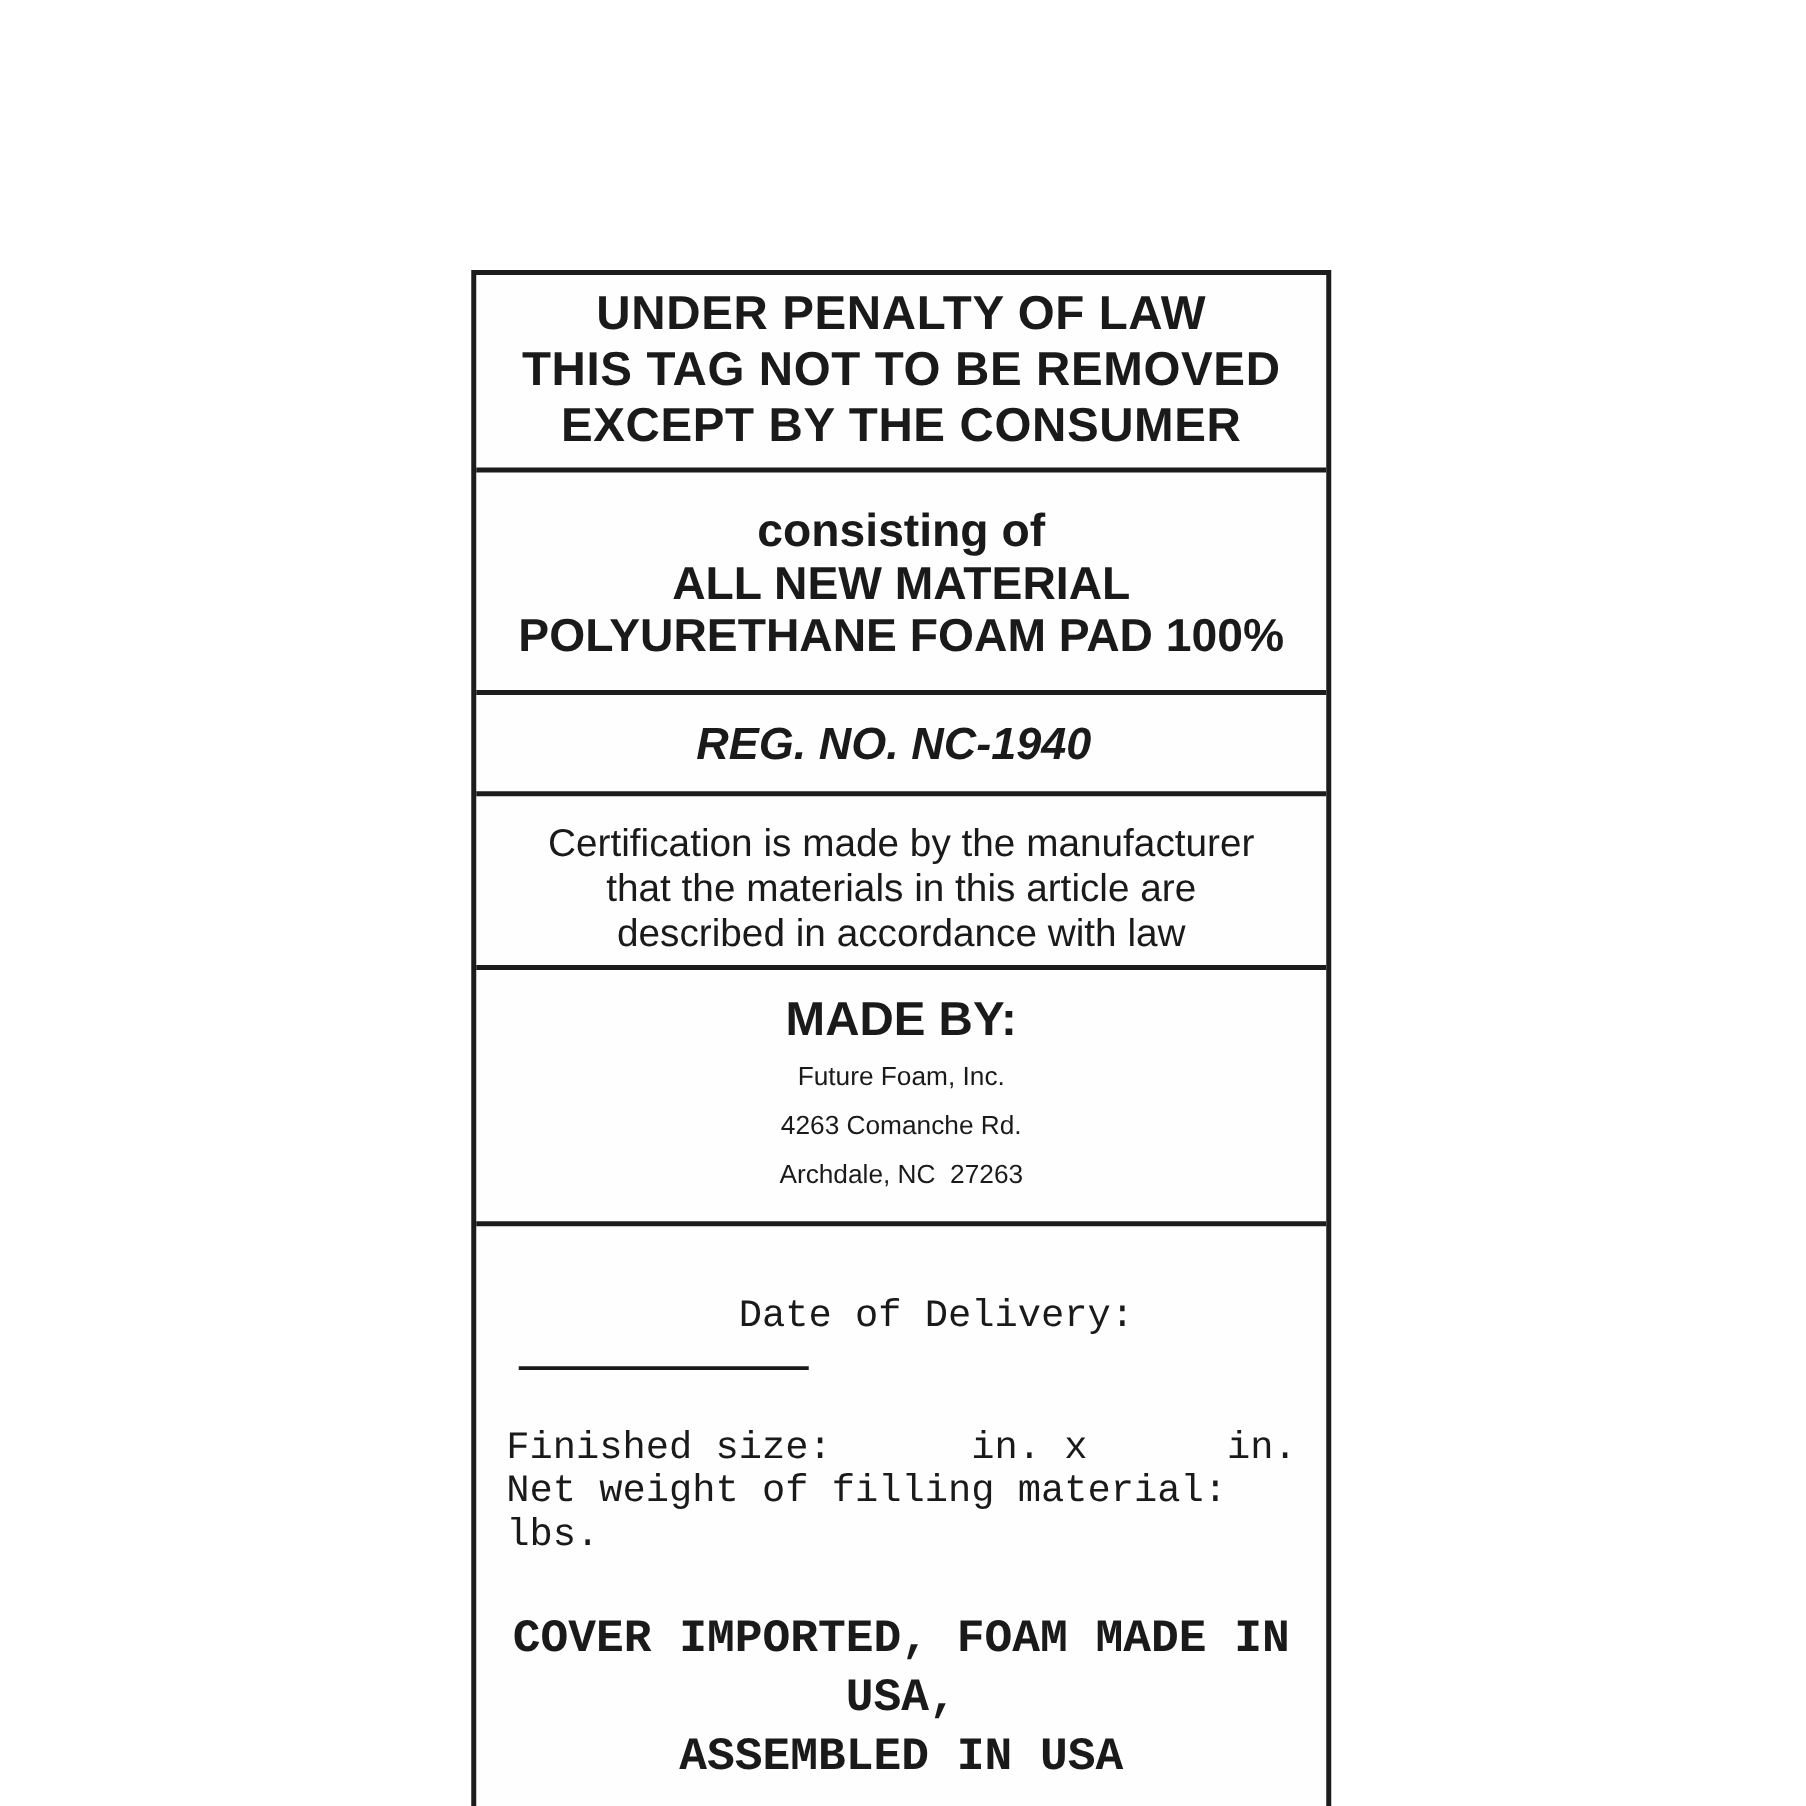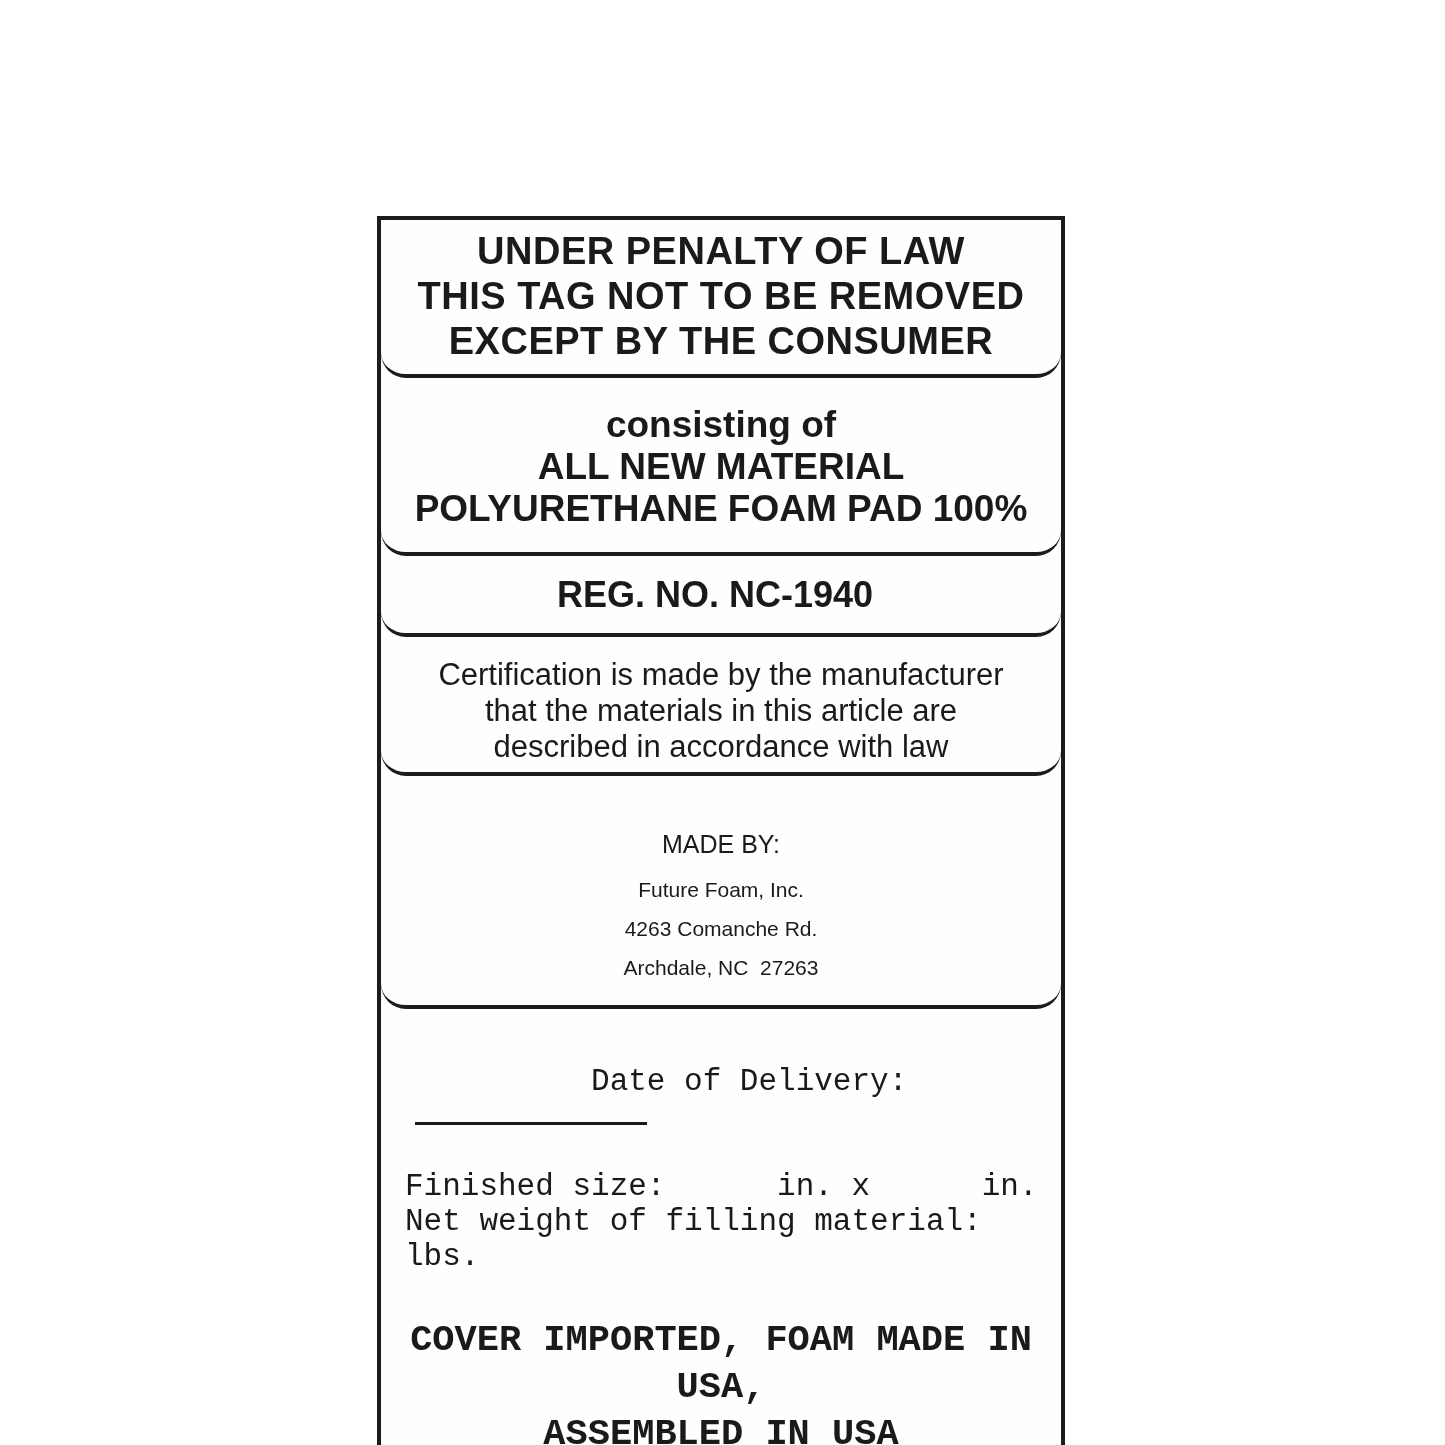--- a/index.html
+++ b/index.html
@@ -22,64 +22,62 @@
     position: absolute;
     left: 377px;
     top: 216px;
     width: 688px;
     border: 4px solid #1c1c1c;
     background: #fefefe;
   }
   .sec {
     border-bottom: 4px solid #1c1c1c;
     text-align: center;
-    border-radius: 25px;
   }
   .sec:last-child { border-bottom: none; font-family: Liberation Mono, monospace; }
 
   .sec-penalty { padding: 9px 6px 10px 6px; }
   .sec-penalty .line {
     font-size: 38px;
     font-weight: bold;
     line-height: 45px;
     letter-spacing: 0.5px;
     white-space: pre-wrap;
   }
 
   .sec-material { padding: 26px 6px 22px 6px; }
   .sec-material .line {
     font-size: 37px;
     font-weight: bold;
     line-height: 42px;
     white-space: pre-wrap;
   }
 
-  .sec-reg { padding: 19px 18px 18px 6px; }
+  .sec-reg { padding: 19px 18px 18px 6px; font-style: italic; }
   .sec-reg .line {
     font-size: 36px;
     font-weight: bold;
     line-height: 40px;
     white-space: pre-wrap;
   }
 
   .sec-cert { padding: 20px 6px 7px 6px; }
   .sec-cert .line {
     font-size: 31px;
     font-weight: normal;
     line-height: 36px;
     white-space: pre-wrap;
   }
 
   .sec-madeby { padding: 16px 6px 18px 6px; }
   .sec-madeby .heading {
-    font-size: 25px;
-    font-weight: normal;
+    font-size: 38px;
+    font-weight: bold;
     line-height: 48px;
     margin-bottom: 2px;
-    margin-top: 28px;
   }
   .sec-madeby .line {
     font-size: 21px;
     font-weight: normal;
     line-height: 39px;
     white-space: pre-wrap;
   }
 
   .sec-details { padding: 20px 0 18px 0; }
   .details-left {

